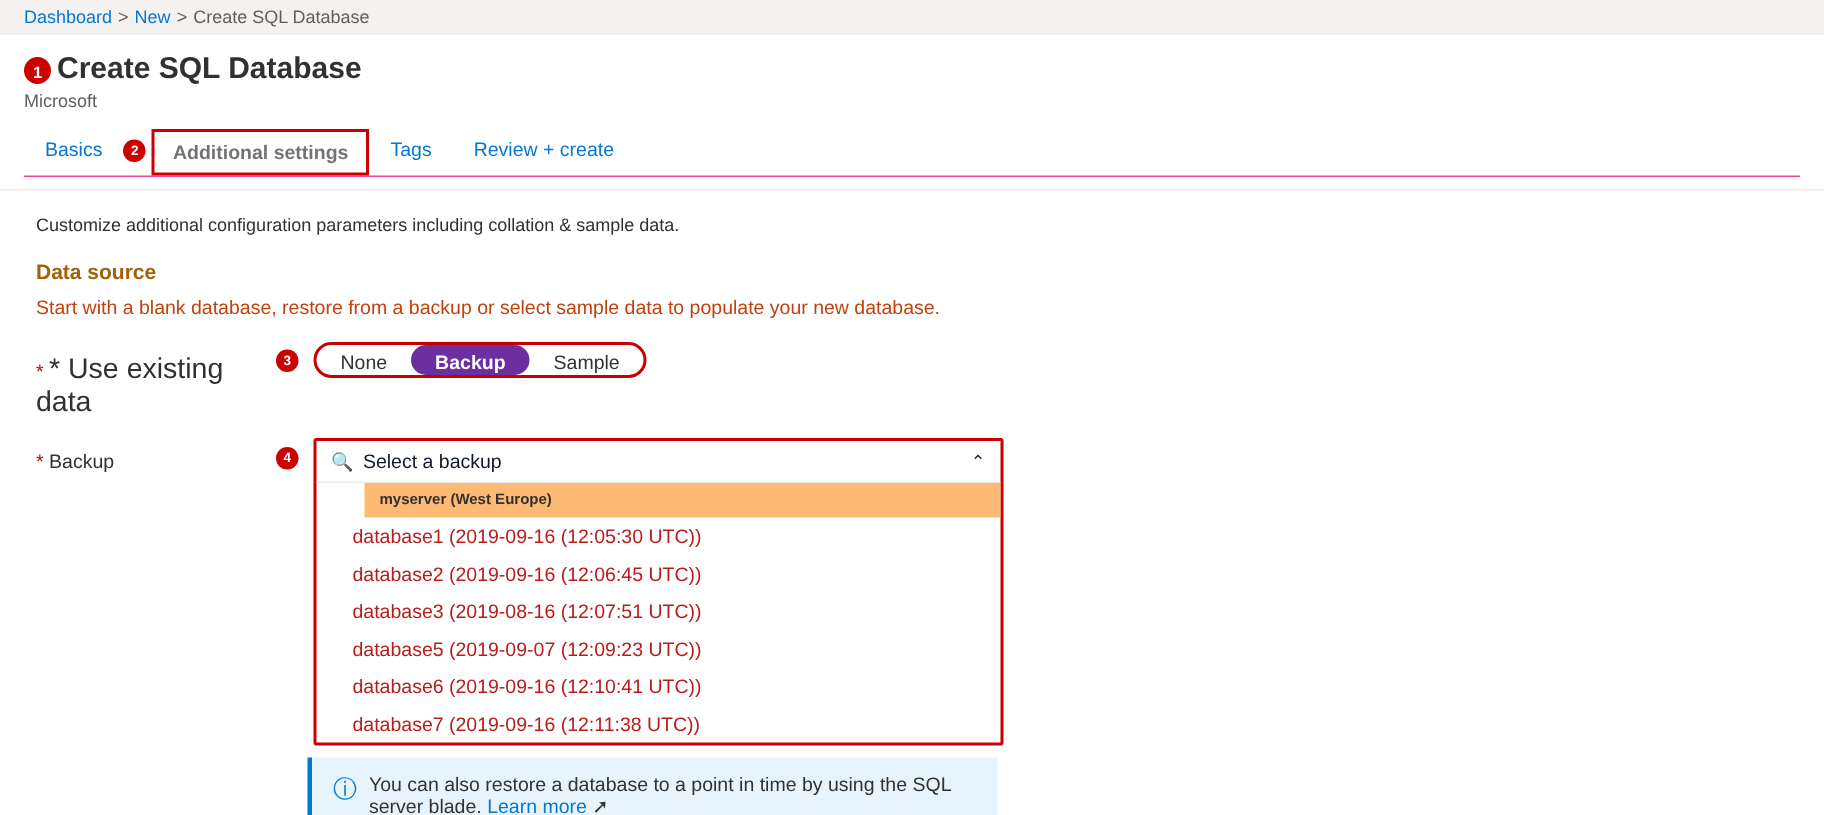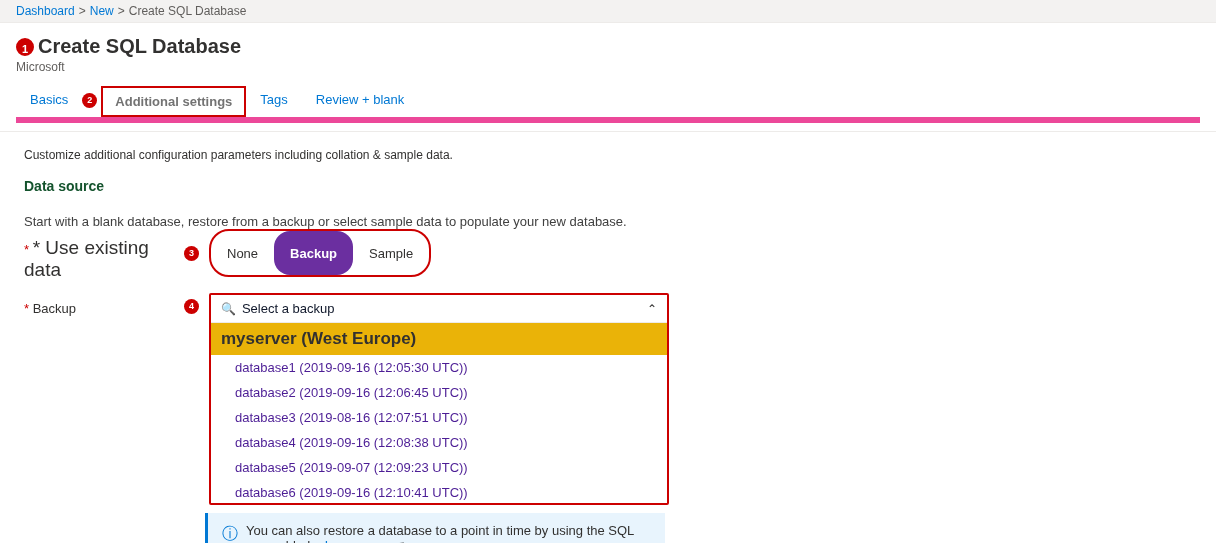--- a/index.html
+++ b/index.html
@@ -14,42 +14,42 @@
     .page-subtitle { font-size: 12px; color: #605e5c; margin-top: 2px; }
 
     .tabs { display: flex; align-items: center; padding: 0 16px; border-bottom: 1px solid #edebe9; margin-top: 8px; }
     .tab { padding: 8px 14px; font-size: 13px; cursor: pointer; border: none; background: none; color: #0078d4; border-bottom: 2px solid transparent; }
     .tab.active { border: 2px solid #cc0000; color: #737373; font-weight: 600; margin-bottom: -1px; padding: 6px 12px; }
 
     .content { padding: 16px 24px; max-width: 900px; }
 
     .description { font-size: 12px; color: #323130; margin-bottom: 16px; }
 
-    .section-title { font-size: 14px; font-weight: 700; color: #14532d; margin-bottom: 20px; }
+    .section-title { font-size: 14px; font-weight: 700; color: #a16207; margin-bottom: 8px; }
 
-    .section-desc { font-size: 13px; color: #404040; margin-bottom: 0; }
+    .section-desc { font-size: 13px; color: #c2410c; margin-bottom: 16px; }
 
     .form-row { display: flex; align-items: flex-start; margin-bottom: 12px; }
     .form-label { width: 160px; min-width: 160px; font-size: 13px; color: #323130; padding-top: 8px; }
     .form-control { flex: 1; }
 
     
-    .toggle-group { display: flex; border: 1px solid #8a8886; border-radius: 20px; overflow: hidden; height: 48px; align-items: center; width: fit-content; }
+    .toggle-group { display: flex; border: 1px solid #8a8886; border-radius: 20px; overflow: hidden; height: 24px; align-items: center; width: fit-content; }
     .toggle-btn { padding: 4px 16px; font-size: 13px; cursor: pointer; background: none; border: none; color: #323130; height: 100%; }
     .toggle-btn.selected { background: #6b2fa0; color: #fff; border-radius: 16px; font-weight: 600; }
 
     
     .dropdown-container { border: 2px solid #0078d4; border-radius: 2px; width: 460px; background: #fff; }
     .dropdown-header { display: flex; align-items: center; padding: 6px 10px; border-bottom: 1px solid #edebe9; cursor: pointer; }
     .dropdown-search-icon { color: #605e5c; margin-right: 6px; font-size: 12px; }
     .dropdown-placeholder { color: #0f172a; font-size: 13px; flex: 1; }
     .dropdown-chevron { color: #323130; font-size: 12px; }
     .dropdown-list { max-height: 180px; overflow-y: auto; border-top: none; }
-    .dropdown-group-header { padding: 6px 10px; font-weight: 700; font-size: 17px; color: #323130; background: #eab308; }
-    .dropdown-item { padding: 5px 8px 5px 24px; font-size: 13px; color: #4c1d95; cursor: pointer; }
+    .dropdown-group-header { padding: 6px 10px; font-weight: 700; font-size: 10px; color: #323130; background: #fdba74; margin-left: 32px; }
+    .dropdown-item { padding: 5px 8px 5px 24px; font-size: 13px; color: #b91c1c; cursor: pointer; }
 
     
     .info-box { background: #e8f4fd; border-left: 3px solid #0078d4; padding: 10px 14px; margin-top: 12px; font-size: 13px; color: #323130; display: flex; align-items: flex-start; gap: 8px; max-width: 460px; }
     .info-icon { color: #0078d4; font-size: 16px; margin-top: 1px; }
     .info-link { color: #0078d4; text-decoration: none; cursor: pointer; }
 
     .number-badge { display: inline-block; background: #cc0000; color: #fff; border-radius: 50%; width: 18px; height: 18px; text-align: center; line-height: 18px; font-size: 11px; font-weight: 700; margin-right: 4px; }
     .title-row { display: flex; align-items: center; }
     .red-border { border: 2px solid #cc0000 !important; }
 
@@ -68,28 +68,28 @@
   <span>Create SQL Database</span>
 </div>
 
 <div class="page-header">
   <div class="title-row">
     <span class="number-badge red-border">1</span>
     <span class="page-title">Create SQL Database</span>
   </div>
   <div class="page-subtitle">Microsoft</div>
 
-  <div class="tabs" style="margin-top:10px; padding:0; border-bottom:6px solid #ec4899;">
+  <div class="tabs" style="margin-top:10px; padding:0; border-bottom:1px solid #ec4899;">
     <button class="tab">Basics</button>
     <div style="display:flex;align-items:center;">
       <span class="number-badge" style="background:#cc0000;color:#fff;font-size:9px;width:15px;height:15px;line-height:15px;">2</span>
       <button class="tab active red-border">Additional settings</button>
     </div>
     <button class="tab">Tags</button>
-    <button class="tab">Review + blank</button>
+    <button class="tab">Review + create</button>
   </div>
 </div>
 
 <div class="content">
 
   <p class="description">Customize additional configuration parameters including collation &amp; sample data.</p>
 
   <p class="section-title">Data source</p>
   <p class="section-desc">Start with a blank database, restore from a backup or select sample data to populate your new database.</p>
 
@@ -122,21 +122,20 @@
           <div class="dropdown-header">
             <span class="dropdown-search-icon">🔍</span>
             <span class="dropdown-placeholder">Select a backup</span>
             <span class="dropdown-chevron">⌃</span>
           </div>
           <div class="dropdown-list">
             <div class="dropdown-group-header">myserver (West Europe)</div>
             <div class="dropdown-item">database1 (2019-09-16 (12:05:30 UTC))</div>
             <div class="dropdown-item">database2 (2019-09-16 (12:06:45 UTC))</div>
             <div class="dropdown-item">database3 (2019-08-16 (12:07:51 UTC))</div>
-            <div class="dropdown-item">database4 (2019-09-16 (12:08:38 UTC))</div>
             <div class="dropdown-item">database5 (2019-09-07 (12:09:23 UTC))</div>
             <div class="dropdown-item">database6 (2019-09-16 (12:10:41 UTC))</div>
             <div class="dropdown-item">database7 (2019-09-16 (12:11:38 UTC))</div>
           </div>
         </div>
       </div>
 
       <div class="info-box" style="margin-left:21px; margin-top:8px;">
         <span class="info-icon">ⓘ</span>
         <span>

